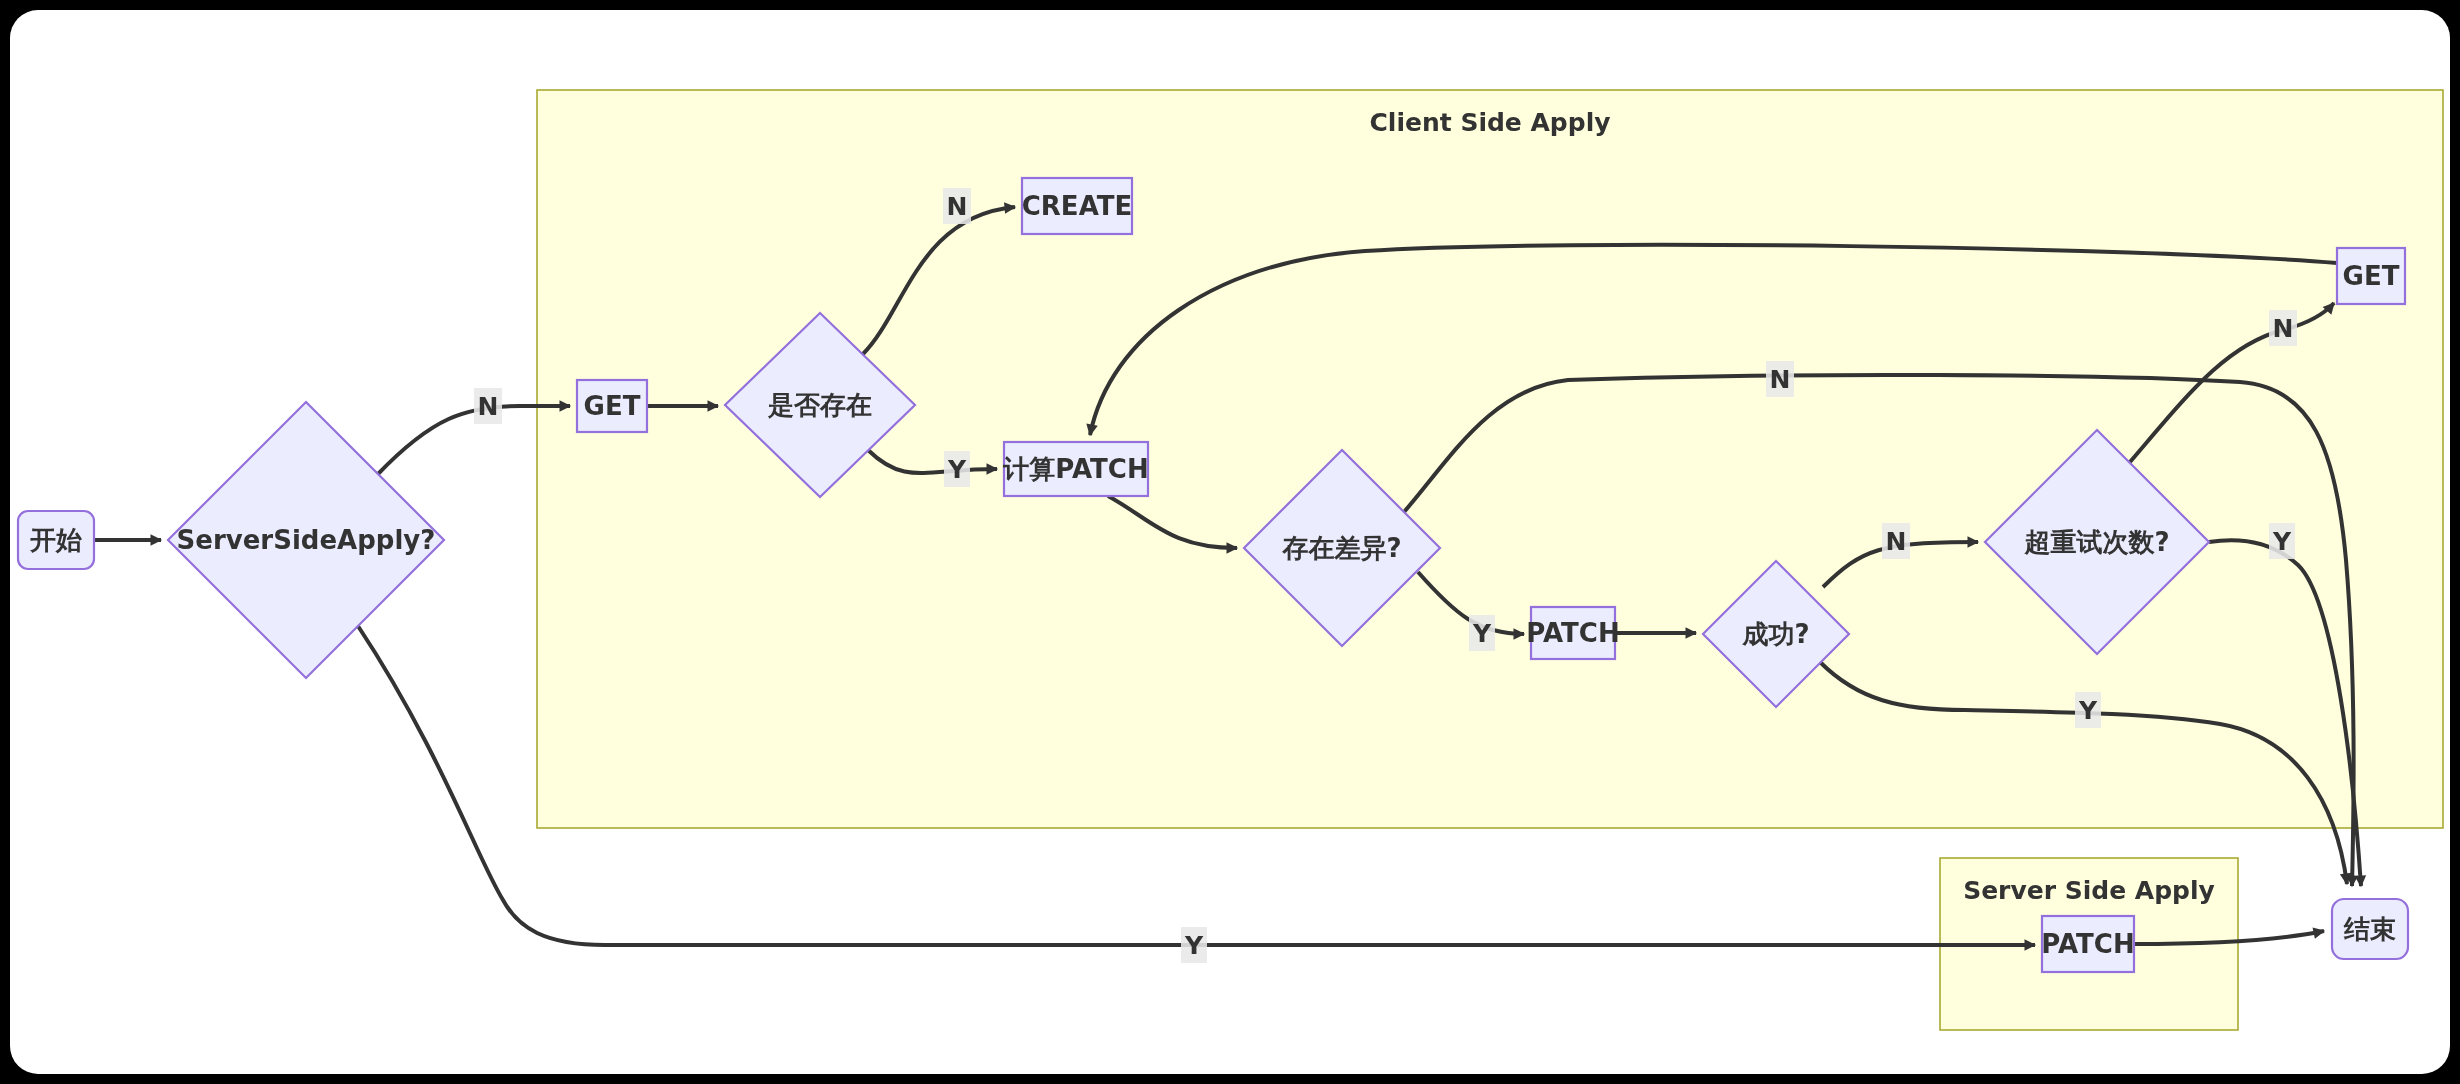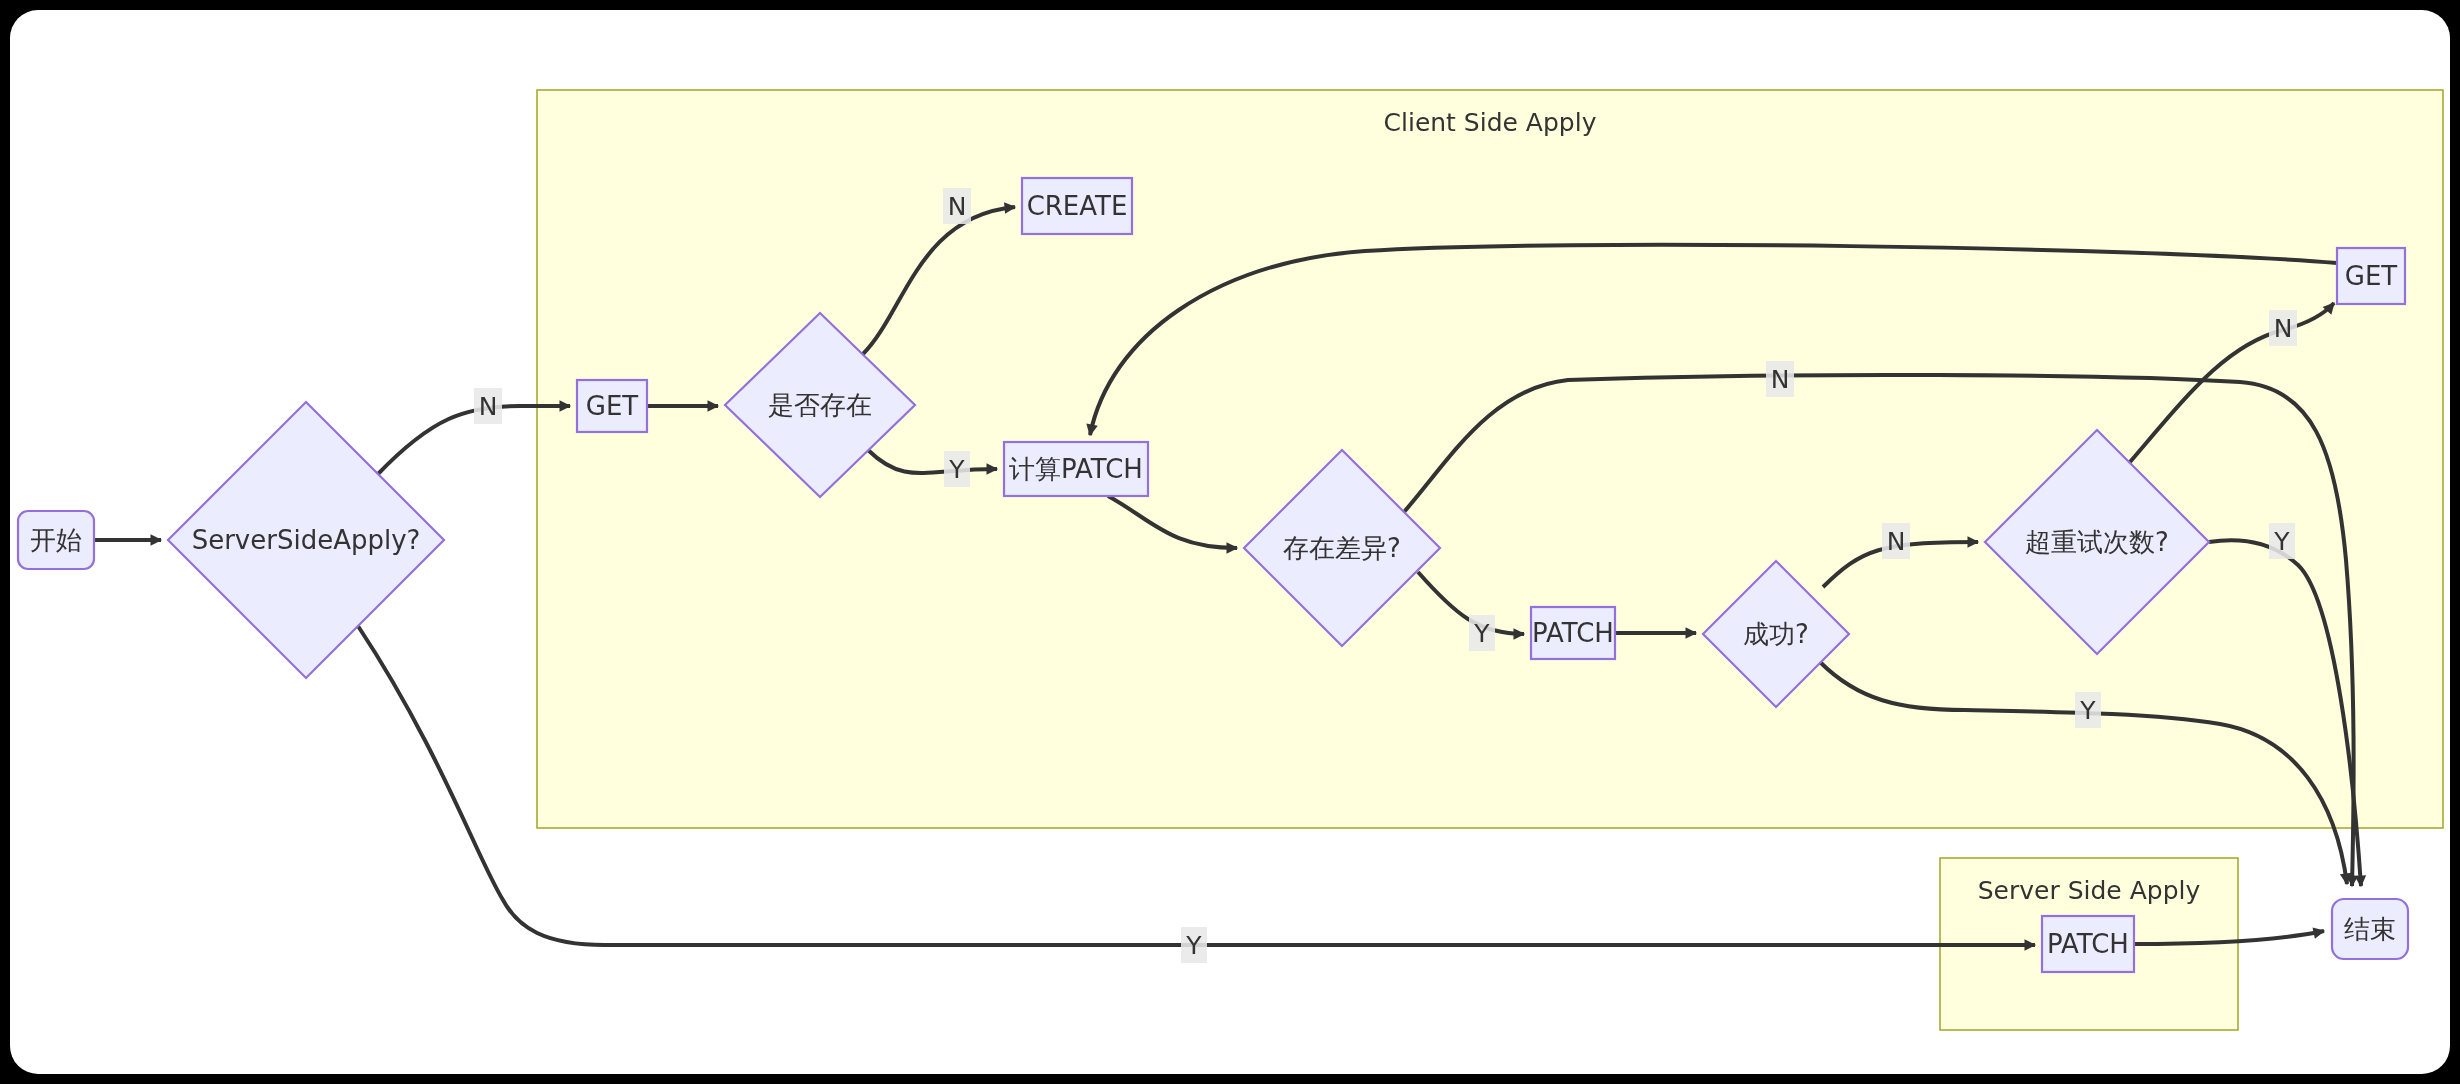--- a/index.html
+++ b/index.html
@@ -2,21 +2,21 @@
 <html style="--background: #000000; --canvas: #FFFFFF; --node-fill: #ECECFF; --node-border: #9370DB; --cluster-fill: #FFFFDE; --cluster-border: #AAAA33; --edge: #333333; --edge-label-bg: #E8E8E8; --text: #333333;"><head>
 <meta charset="utf-8">
 <style>
   :root{
     --background:#000000; --canvas:#FFFFFF;
     --node-fill:#ECECFF; --node-border:#9370DB;
     --cluster-fill:#FFFFDE; --cluster-border:#AAAA33;
     --edge:#333333; --edge-label-bg:#E8E8E8; --text:#333333;
   }
   html,body{margin:0;padding:0;background:var(--background);}
-  .stage{width:2460px;height:1084px;background:var(--background);}
+  .stage{width:2460px;height:1084px;background:var(--background);font-weight:bold;}
   svg{display:block;font-family:"DejaVu Sans","Liberation Sans",sans-serif;}
   .canvas-bg{fill:var(--canvas);}
   .cluster-box{fill:var(--cluster-fill);stroke:var(--cluster-border);stroke-width:1.6;}
   .cluster-title{fill:var(--text);font-size:25px;text-anchor:middle;dominant-baseline:central;}
   .node-shape{fill:var(--node-fill);stroke:var(--node-border);stroke-width:2.2;}
   .node-label{fill:var(--text);font-size:26px;text-anchor:middle;dominant-baseline:central;}
   .edge{fill:none;stroke:var(--edge);stroke-width:4;}
   .edge-label-bg{fill:var(--edge-label-bg);opacity:.88;}
   .edge-label-text{fill:var(--text);font-size:25px;text-anchor:middle;dominant-baseline:central;}
   .arrowhead{fill:var(--edge);}

